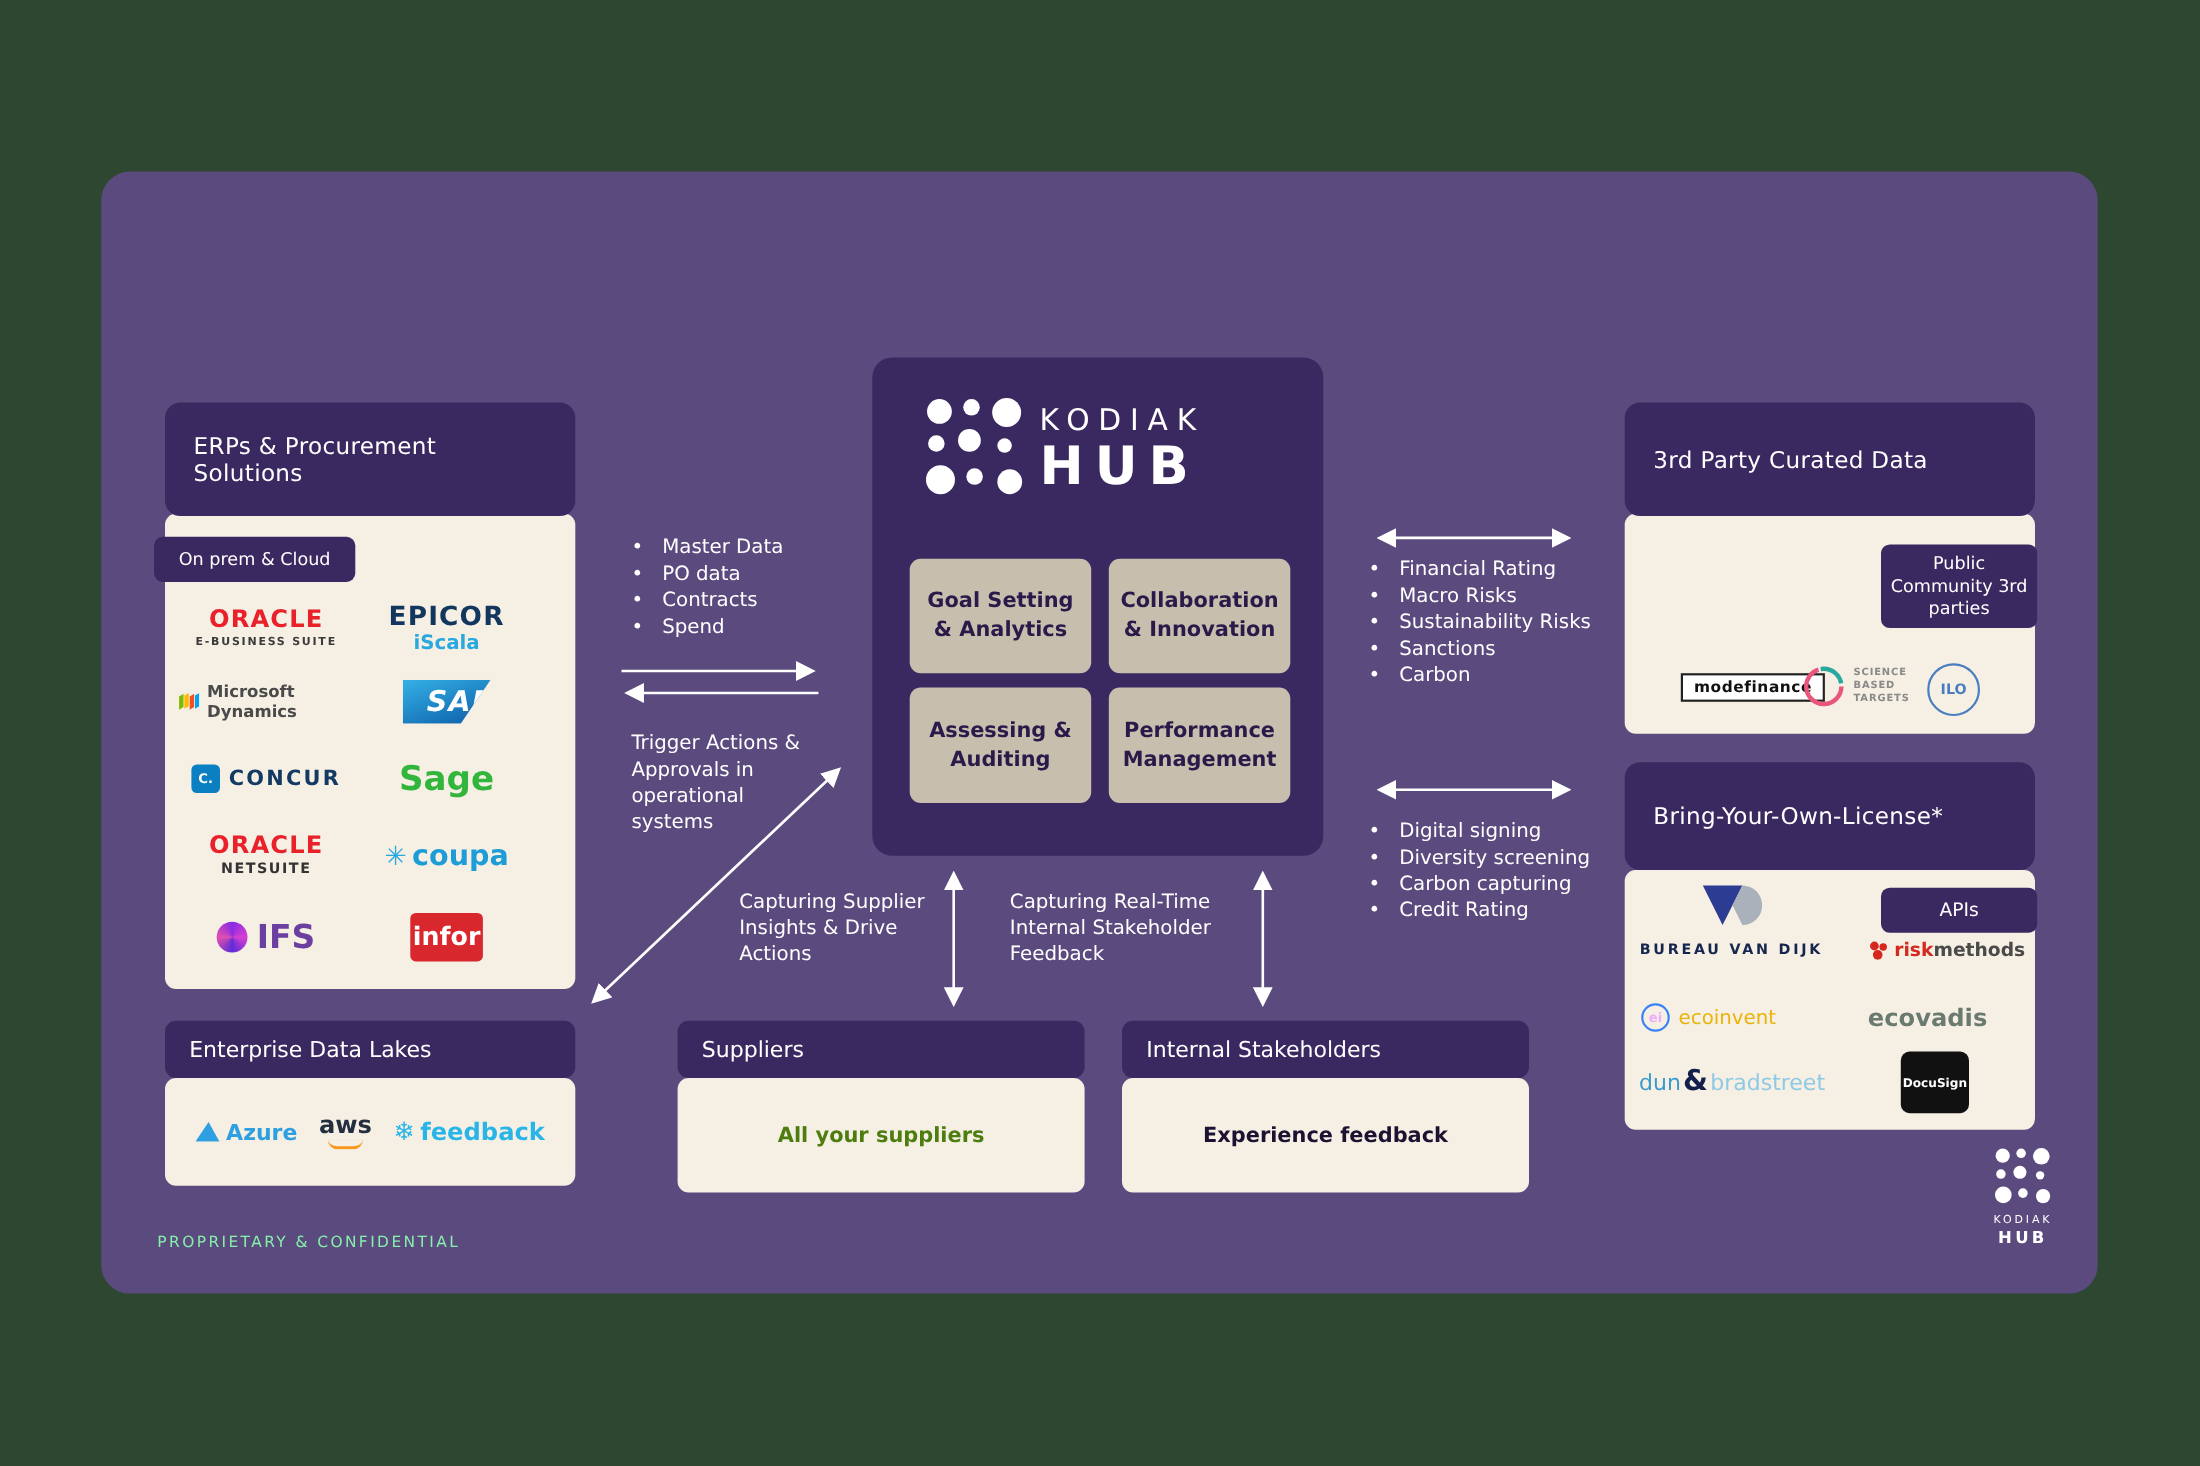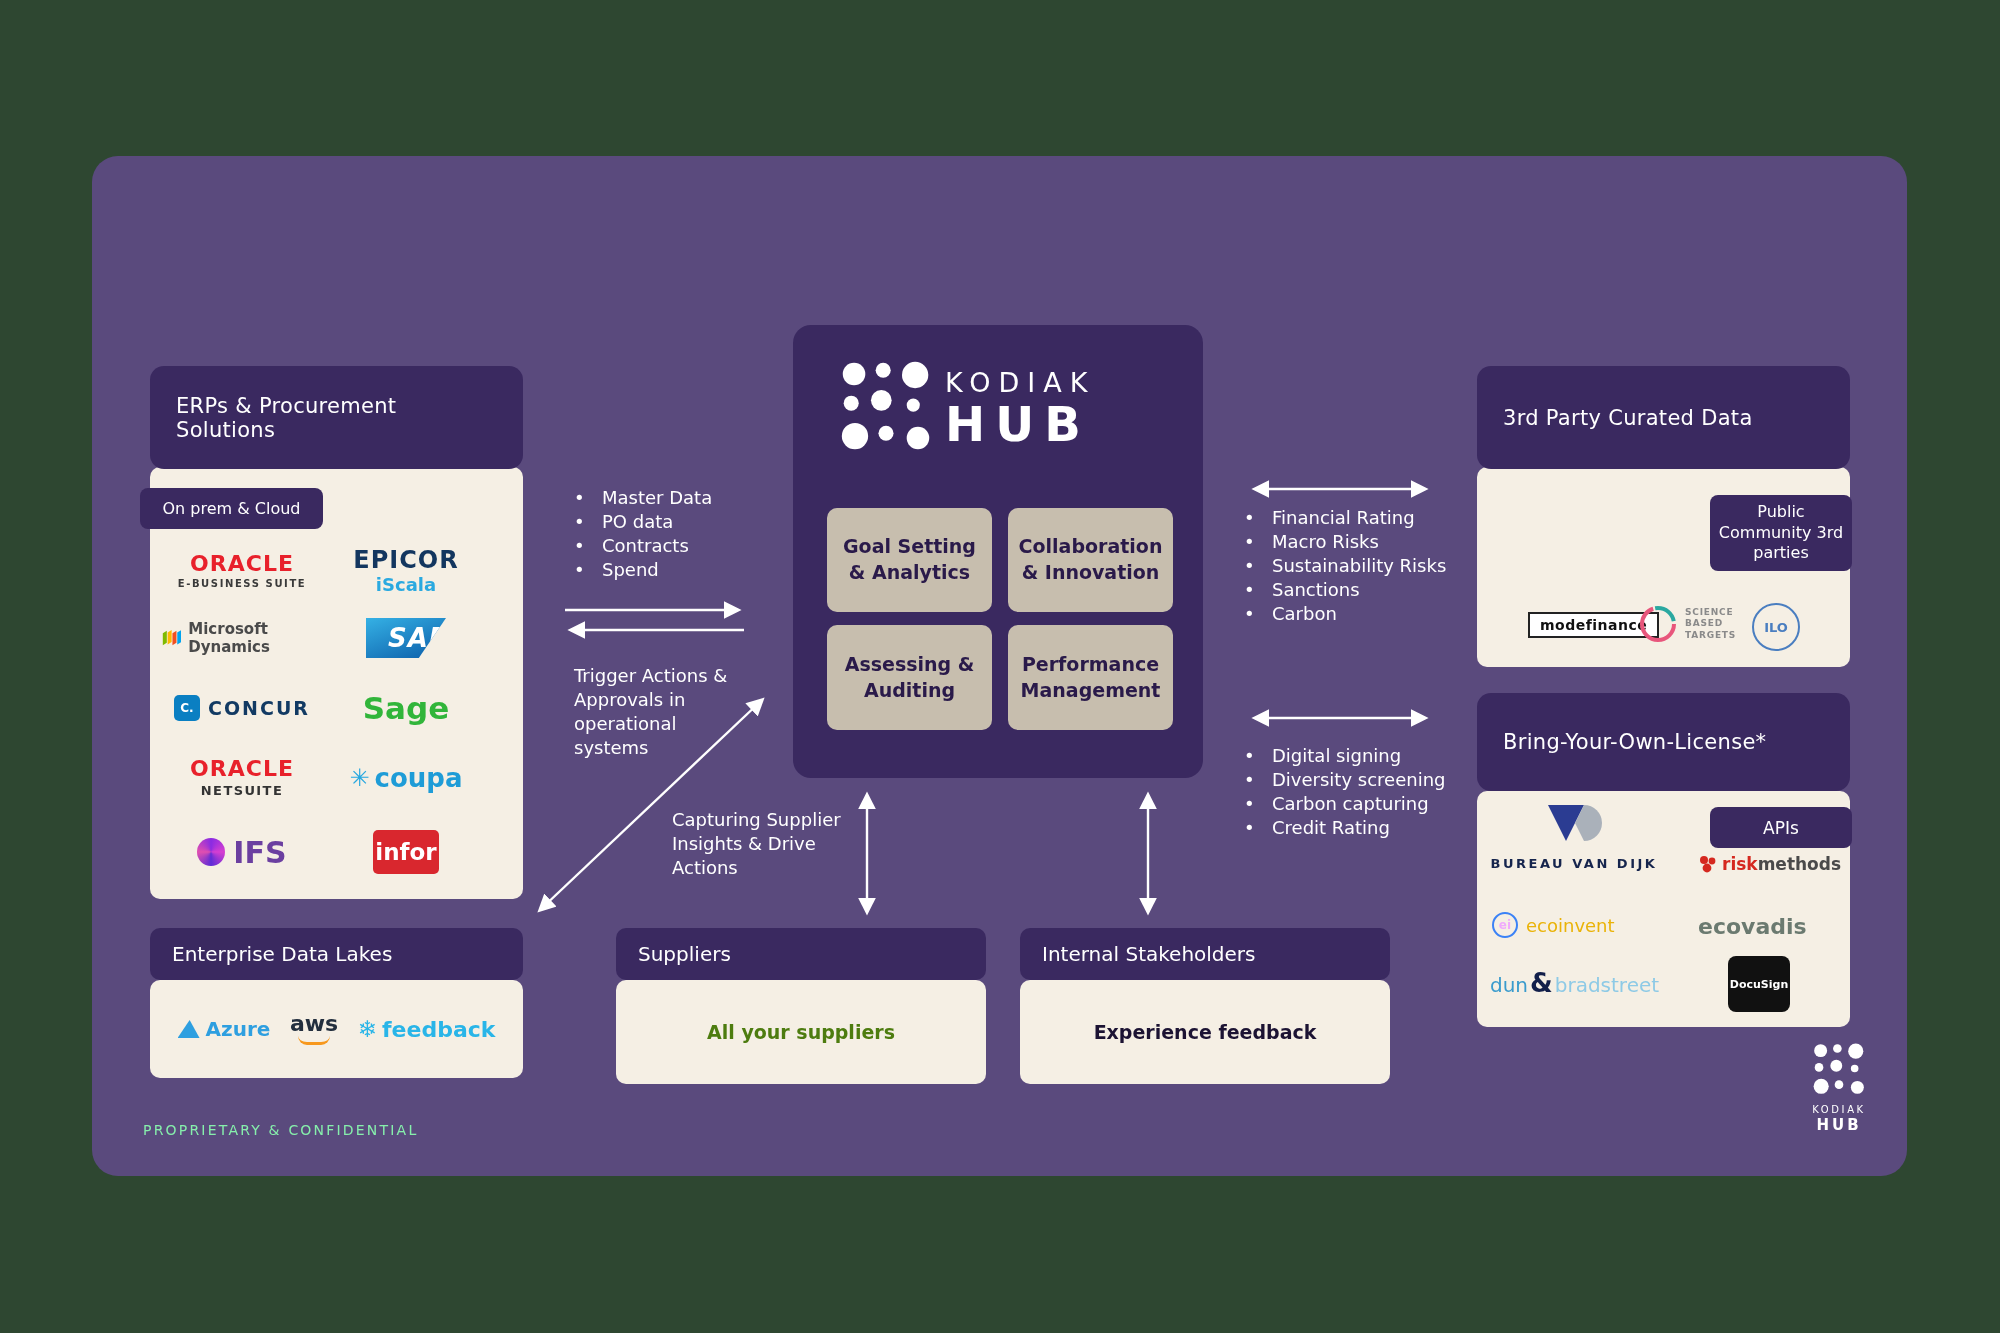--- a/index.html
+++ b/index.html
@@ -190,20 +190,21 @@
         </div>
       <div class="brow">
           <span>Contracts</span>
         </div>
       <div class="brow">
           <span>Spend</span>
         </div>
     </div>
     <div class="wtext" style="left:482px;top:508px;width:170px">Trigger Actions &amp; Approvals in operational systems</div>
     <div class="wtext" style="left:580px;top:652px;width:180px">Capturing Supplier Insights &amp; Drive Actions</div>
+    <div class="wtext" style="left:826px;top:652px;width:205px">Capturing Real-Time Internal Stakeholder Feedback</div>
 
     <div class="bullets" style="left:1152px;top:350px">
       <div class="brow">
           <span style="width:175px">Financial Rating</span>
         </div>
       <div class="brow">
           <span style="width:175px">Macro Risks</span>
         </div>
       <div class="brow">
           <span style="width:175px">Sustainability Risks</span>

